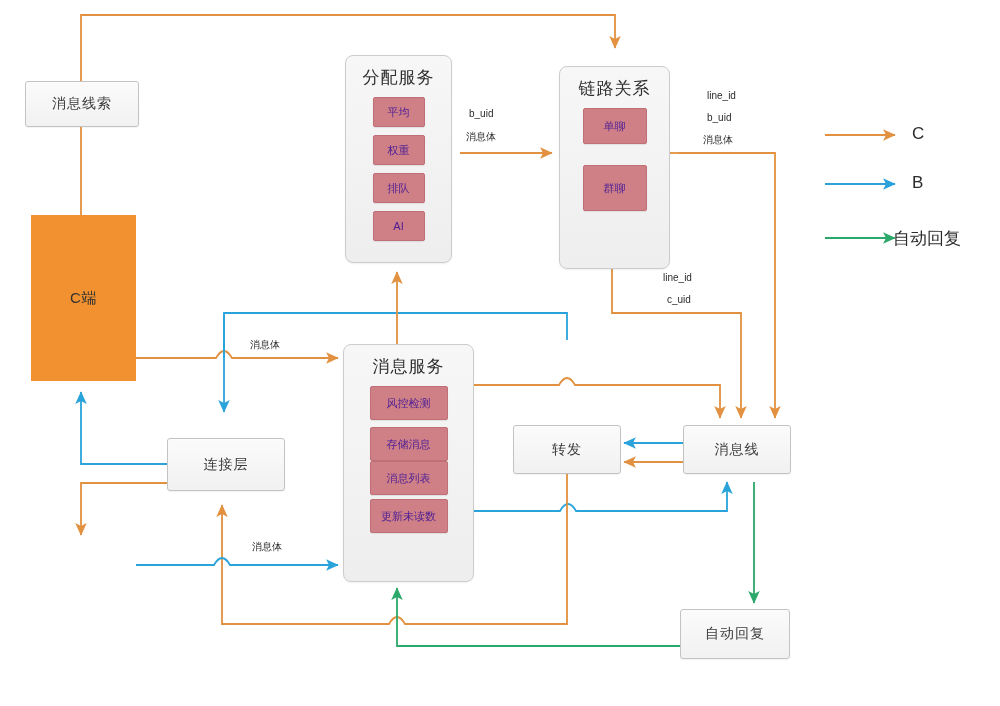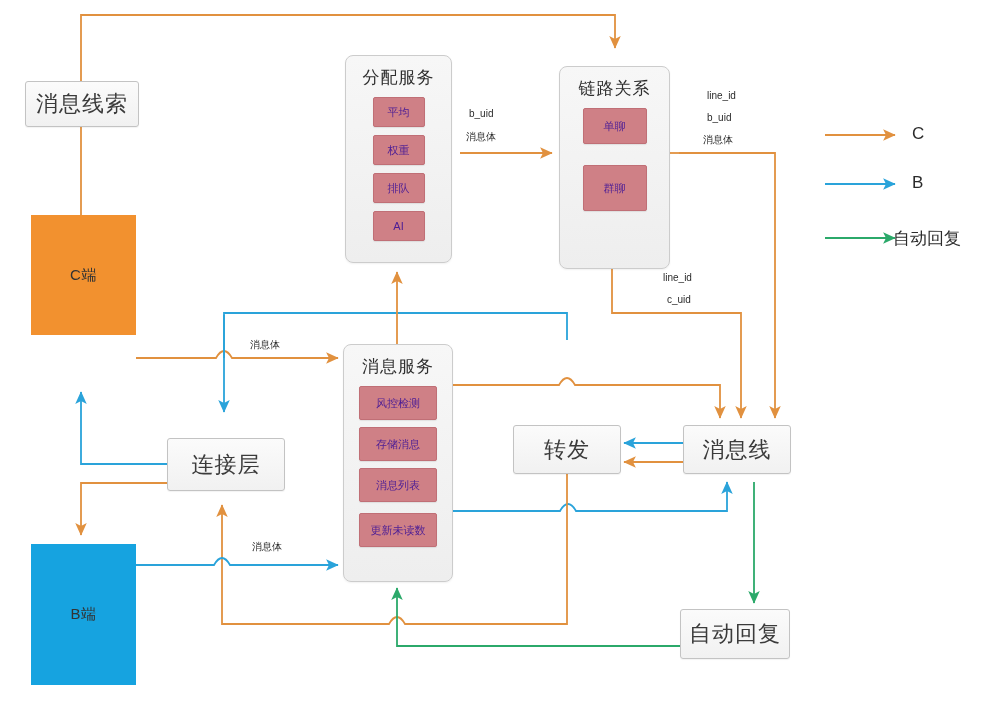--- a/index.html
+++ b/index.html
@@ -32,21 +32,21 @@
     align-items: center;
     justify-content: center;
     text-align: center;
   }
   
   .gbox {
     background: linear-gradient(180deg, #fbfbfb 0%, #f1f1f1 100%);
     border: 1px solid #c3c3c3;
     border-radius: 3px;
     color: #3b3b3b;
-    font-size: 22px;
+    font-size: 14px;
     letter-spacing: 1px;
     box-shadow: 0 1px 1px rgba(0,0,0,0.05);
   }
   
   .panel {
     position: absolute;
     box-sizing: border-box;
     background: linear-gradient(180deg, #f7f7f7 0%, #eeeeee 100%);
     border: 1px solid #cccccc;
     border-radius: 8px;
@@ -170,27 +170,24 @@
       <path d="M825,135 L895,135" stroke="#e1913f" stroke-width="1.8" marker-end="url(#arrO)"></path>
       <path d="M825,184 L895,184" stroke="#2aa3da" stroke-width="1.8" marker-end="url(#arrB)"></path>
       <path d="M825,238 L895,238" stroke="#2ba96a" stroke-width="1.8" marker-end="url(#arrG)"></path>
     </g>
   </svg>
 
   <div class="node gbox" style="left:25px; top:81px; width:114px; height:46px;">
     <span>消息线索</span>
   </div>
 
-  <div class="endpoint c" style="left:31px; top:215px; width:105px; height:120px;">
+  <div class="endpoint c" style="left:31px; top:215px; width:105px; height:166px;">
     <span>C端</span>
   </div>
 
-  <div class="endpoint b" style="left:31px; top:544px; width:105px; height:141px;">
-    <span>B端</span>
-  </div>
 
   <div class="node gbox" style="left:167px; top:438px; width:118px; height:53px;text-align:right;">
     <span>连接层</span>
   </div>
 
   <div class="node gbox" style="left:513px; top:425px; width:108px; height:49px;">
     <span>转发</span>
   </div>
 
   <div class="node gbox" style="left:683px; top:425px; width:108px; height:49px;">
@@ -208,25 +205,25 @@
     <div class="chip" style="width:52px; height:30px; margin-bottom:8px;">排队</div>
     <div class="chip" style="width:52px; height:30px;">AI</div>
   </div>
 
   <div class="panel" style="left:559px; top:66px; width:111px; height:203px;">
     <div class="panel-title">链路关系</div>
     <div class="chip" style="width:64px; height:36px; margin-bottom:21px;">单聊</div>
     <div class="chip" style="width:64px; height:46px;">群聊</div>
   </div>
 
-  <div class="panel" style="left:343px; top:344px; width:110px; height:238px;">
+  <div class="panel" style="left:343px; top:344px; width:131px; height:238px;">
     <div class="panel-title">消息服务</div>
     <div class="chip" style="width:78px; height:34px; margin-bottom:7px;">风控检测</div>
-    <div class="chip" style="width:78px; height:34px; margin-bottom:7px;">存储消息</div>
-    <div class="chip" style="width:78px; height:34px; margin-bottom:11px;">消息列表</div>
+    <div class="chip" style="width:78px; height:34px; margin-bottom:0;">存储消息</div>
+    <div class="chip" style="width:78px; height:34px; margin-bottom:4px;">消息列表</div>
     <div class="chip" style="width:78px; height:34px;">更新未读数</div>
   </div>
 
   <div class="wirelabel" style="left:469px; top:104px;">b_uid</div>
   <div class="wirelabel" style="left:466px; top:127px;">消息体</div>
 
   <div class="wirelabel" style="left:707px; top:86px;">line_id</div>
   <div class="wirelabel" style="left:707px; top:108px;">b_uid</div>
   <div class="wirelabel" style="left:703px; top:130px;">消息体</div>
 

